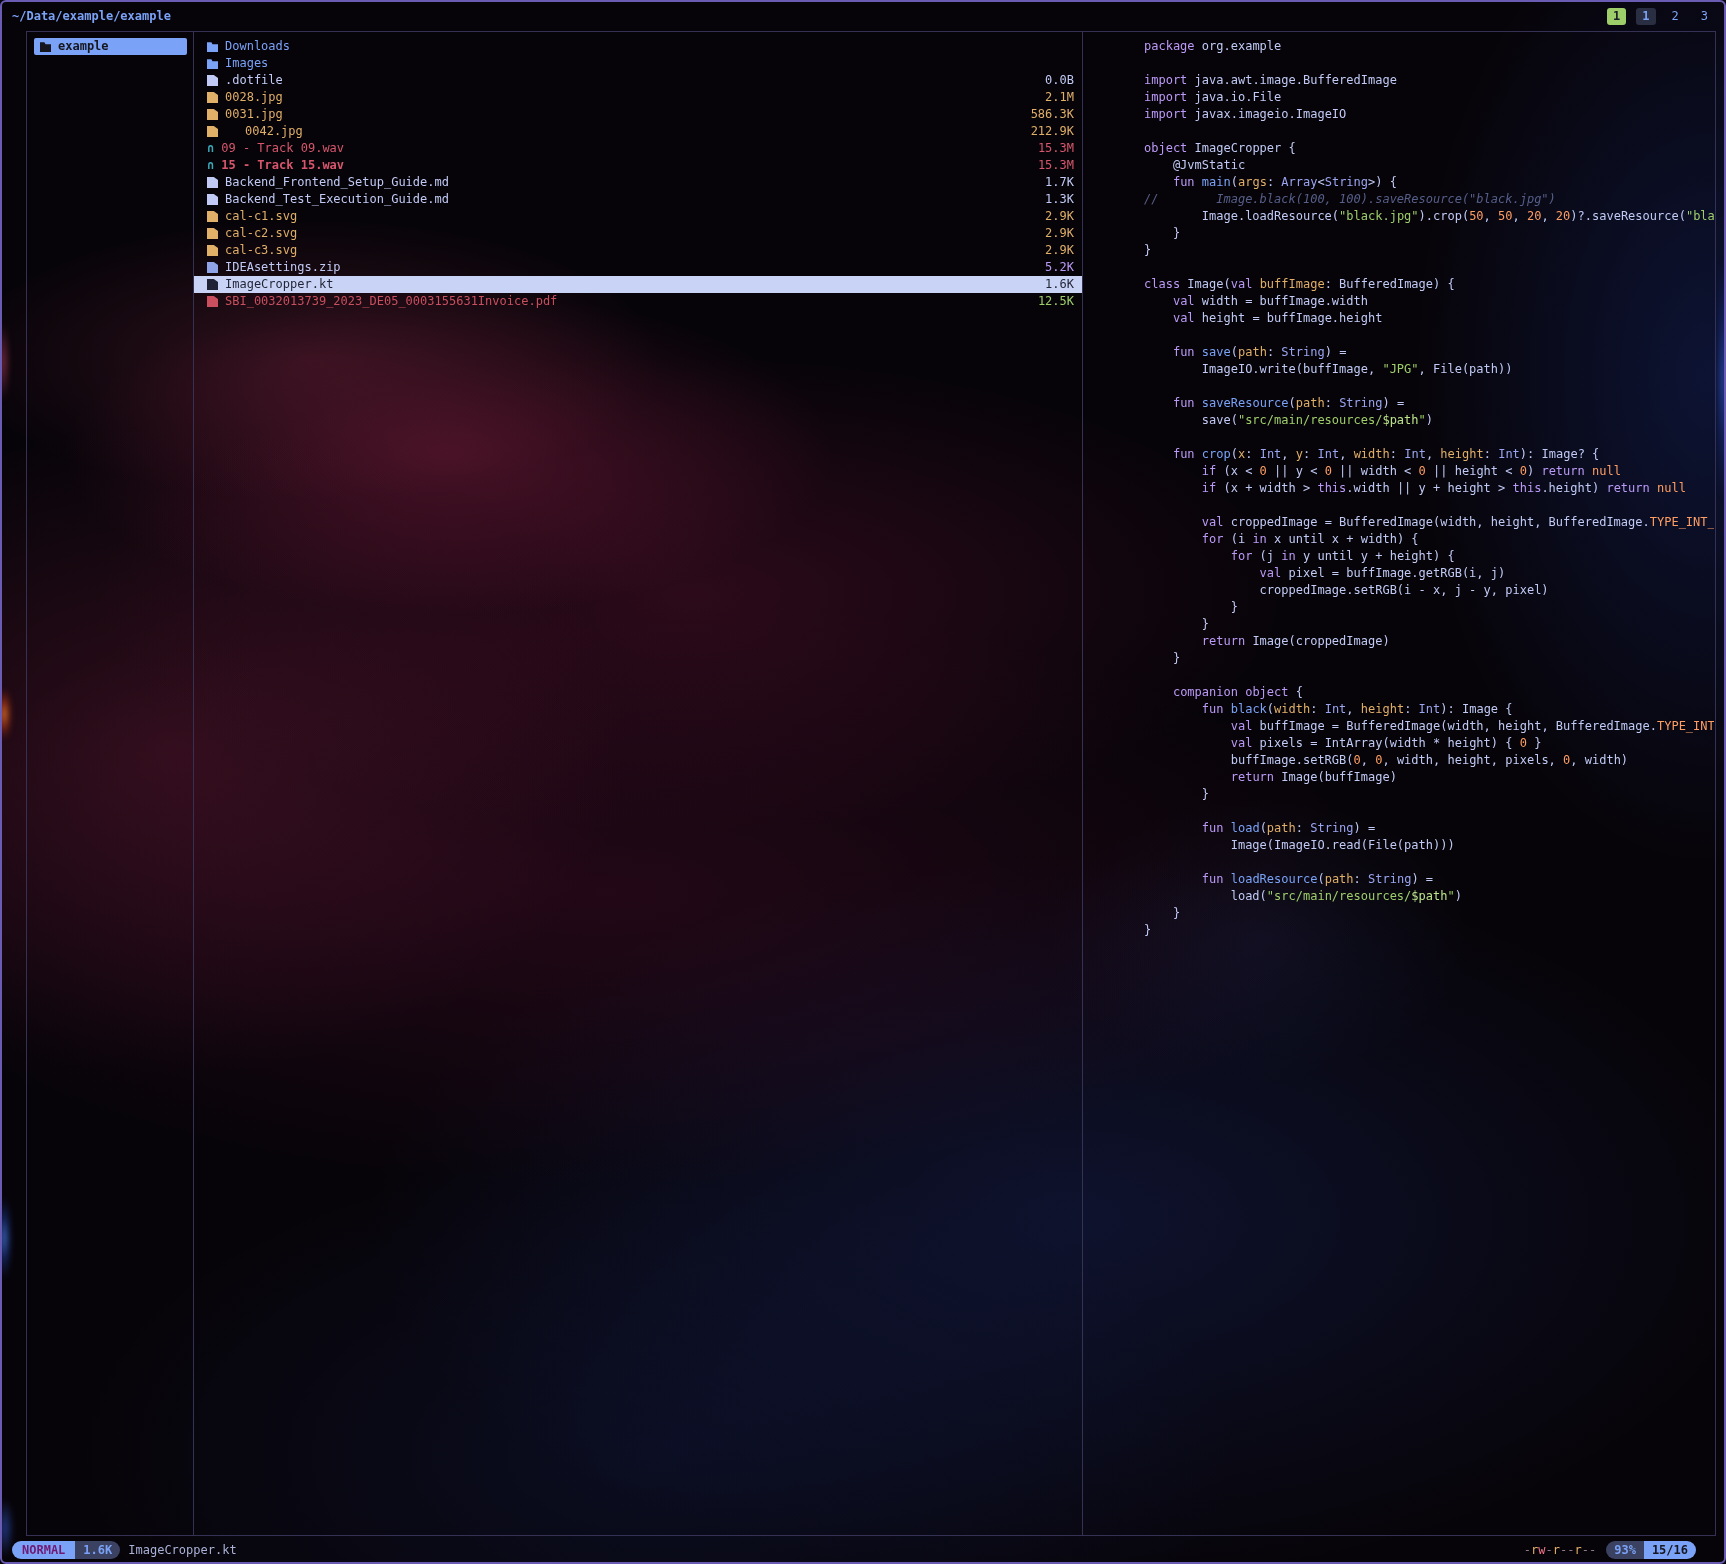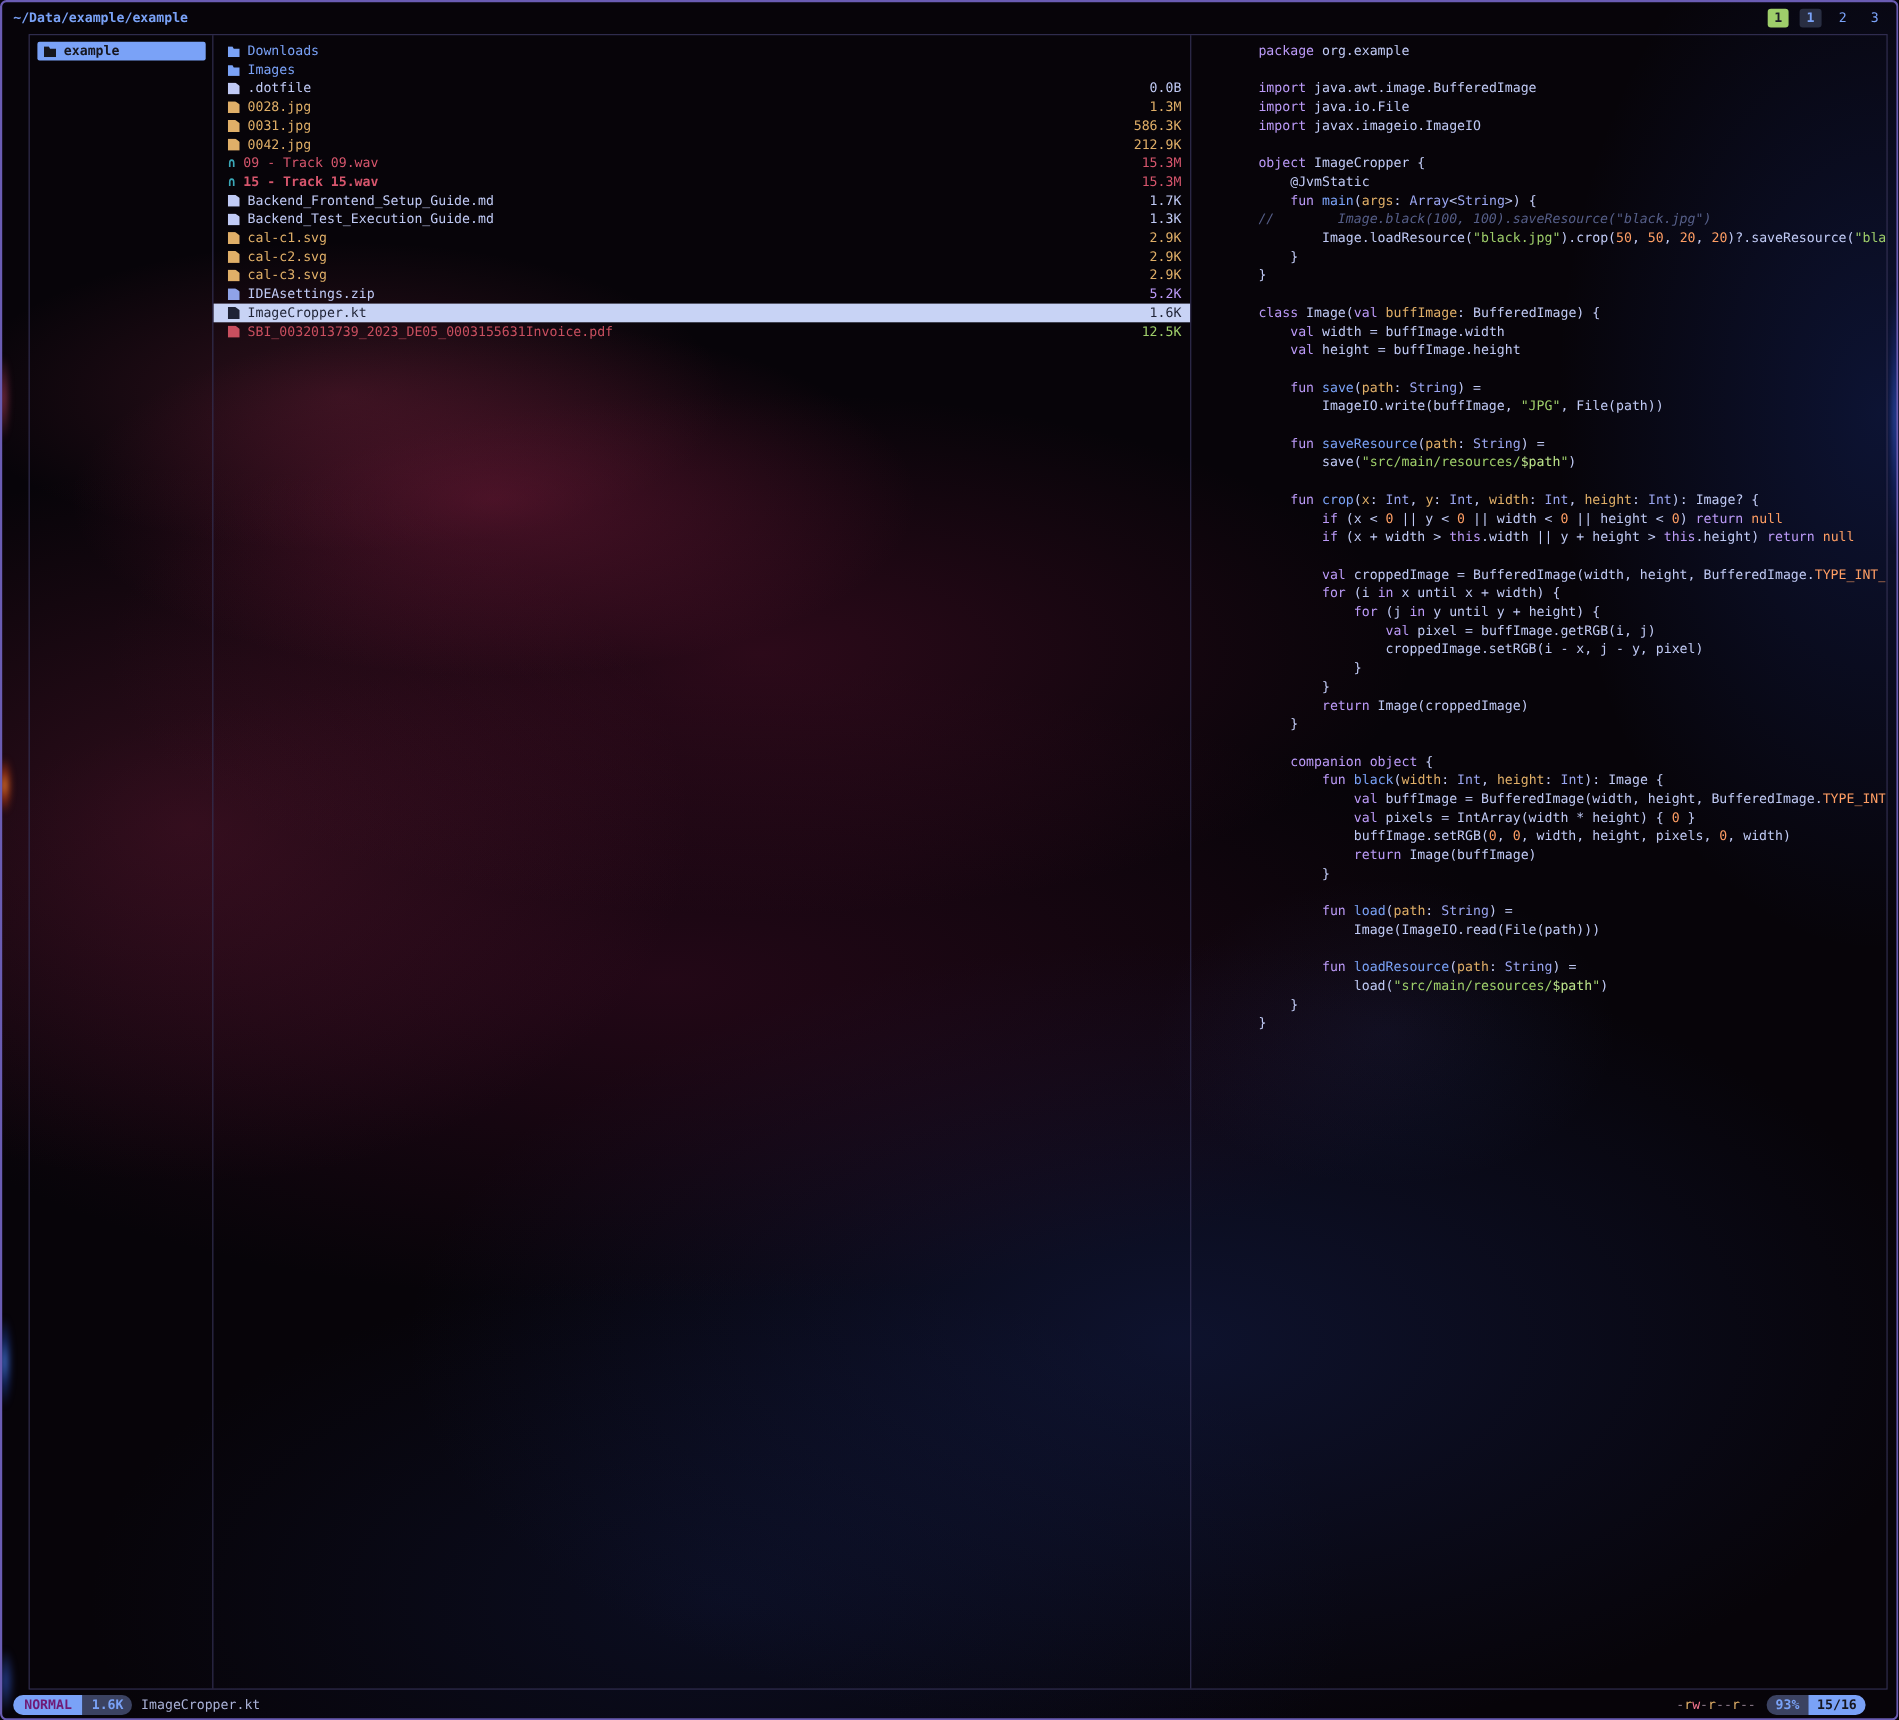--- a/index.html
+++ b/index.html
@@ -107,23 +107,23 @@
         <span class="ic folder"></span>
         <span>example</span>
       </div>
     </div>
 
     <div class="pane mid">
       <div class="filelist" id="filelist">
           <div class="frow dir"><span class="ic folder" style="color: rgb(122, 162, 247);"></span><span class="nm" style="color: rgb(122, 162, 247);">Downloads</span></div>
           <div class="frow dir"><span class="ic folder" style="color: rgb(122, 162, 247);"></span><span class="nm" style="color: rgb(122, 162, 247);">Images</span></div>
           <div class="frow"><span class="ic file" style="color: rgb(192, 202, 245);"></span><span class="nm" style="color: rgb(192, 202, 245);">.dotfile</span><span class="sz" style="color: rgb(192, 202, 245);">0.0B</span></div>
-          <div class="frow"><span class="ic file" style="color: rgb(224, 175, 104);"></span><span class="nm" style="color: rgb(224, 175, 104);">0028.jpg</span><span class="sz" style="color: rgb(224, 175, 104);">1.3M</span></div>
+          <div class="frow"><span class="ic file" style="color: rgb(224, 175, 104);"></span><span class="nm" style="color: rgb(224, 175, 104);">0028.jpg</span><span class="sz" style="color: rgb(224, 175, 104);">2.1M</span></div>
           <div class="frow"><span class="ic file" style="color: rgb(224, 175, 104);"></span><span class="nm" style="color: rgb(224, 175, 104);">0031.jpg</span><span class="sz" style="color: rgb(224, 175, 104);">586.3K</span></div>
-          <div class="frow"><span class="ic file" style="color: rgb(224, 175, 104);"></span><span class="nm" style="color: rgb(224, 175, 104);">0042.jpg</span><span class="sz" style="color: rgb(224, 175, 104);">212.9K</span></div>
+          <div class="frow"><span class="ic file" style="color: rgb(224, 175, 104);"></span><span class="nm" style="color: rgb(224, 175, 104); margin-left: 20px;">0042.jpg</span><span class="sz" style="color: rgb(224, 175, 104);">212.9K</span></div>
           <div class="frow"><span class="ic audio" style="color: rgb(58, 168, 184);"></span><span class="nm" style="color: rgb(215, 86, 109);">09 - Track 09.wav</span><span class="sz" style="color: rgb(215, 86, 109);">15.3M</span></div>
           <div class="frow"><span class="ic audio" style="color: rgb(58, 168, 184);"></span><span class="nm" style="color: rgb(215, 86, 109); font-weight: bold;">15 - Track 15.wav</span><span class="sz" style="color: rgb(215, 86, 109);">15.3M</span></div>
           <div class="frow"><span class="ic file" style="color: rgb(192, 202, 245);"></span><span class="nm" style="color: rgb(192, 202, 245);">Backend_Frontend_Setup_Guide.md</span><span class="sz" style="color: rgb(192, 202, 245);">1.7K</span></div>
           <div class="frow"><span class="ic file" style="color: rgb(192, 202, 245);"></span><span class="nm" style="color: rgb(192, 202, 245);">Backend_Test_Execution_Guide.md</span><span class="sz" style="color: rgb(192, 202, 245);">1.3K</span></div>
           <div class="frow"><span class="ic file" style="color: rgb(224, 175, 104);"></span><span class="nm" style="color: rgb(224, 175, 104);">cal-c1.svg</span><span class="sz" style="color: rgb(224, 175, 104);">2.9K</span></div>
           <div class="frow"><span class="ic file" style="color: rgb(224, 175, 104);"></span><span class="nm" style="color: rgb(224, 175, 104);">cal-c2.svg</span><span class="sz" style="color: rgb(224, 175, 104);">2.9K</span></div>
           <div class="frow"><span class="ic file" style="color: rgb(224, 175, 104);"></span><span class="nm" style="color: rgb(224, 175, 104);">cal-c3.svg</span><span class="sz" style="color: rgb(224, 175, 104);">2.9K</span></div>
           <div class="frow"><span class="ic file" style="color: rgb(143, 163, 232);"></span><span class="nm" style="color: rgb(192, 202, 245);">IDEAsettings.zip</span><span class="sz" style="color: rgb(187, 154, 247);">5.2K</span></div>
           <div class="frow selected"><span class="ic file" style="color: rgb(31, 35, 53);"></span><span class="nm" style="color: rgb(31, 35, 53);">ImageCropper.kt</span><span class="sz" style="color: rgb(31, 35, 53);">1.6K</span></div>
           <div class="frow"><span class="ic file" style="color: rgb(201, 79, 95);"></span><span class="nm" style="color: rgb(201, 79, 95);">SBI_0032013739_2023_DE05_0003155631Invoice.pdf</span><span class="sz" style="color: rgb(158, 206, 106);">12.5K</span></div>

